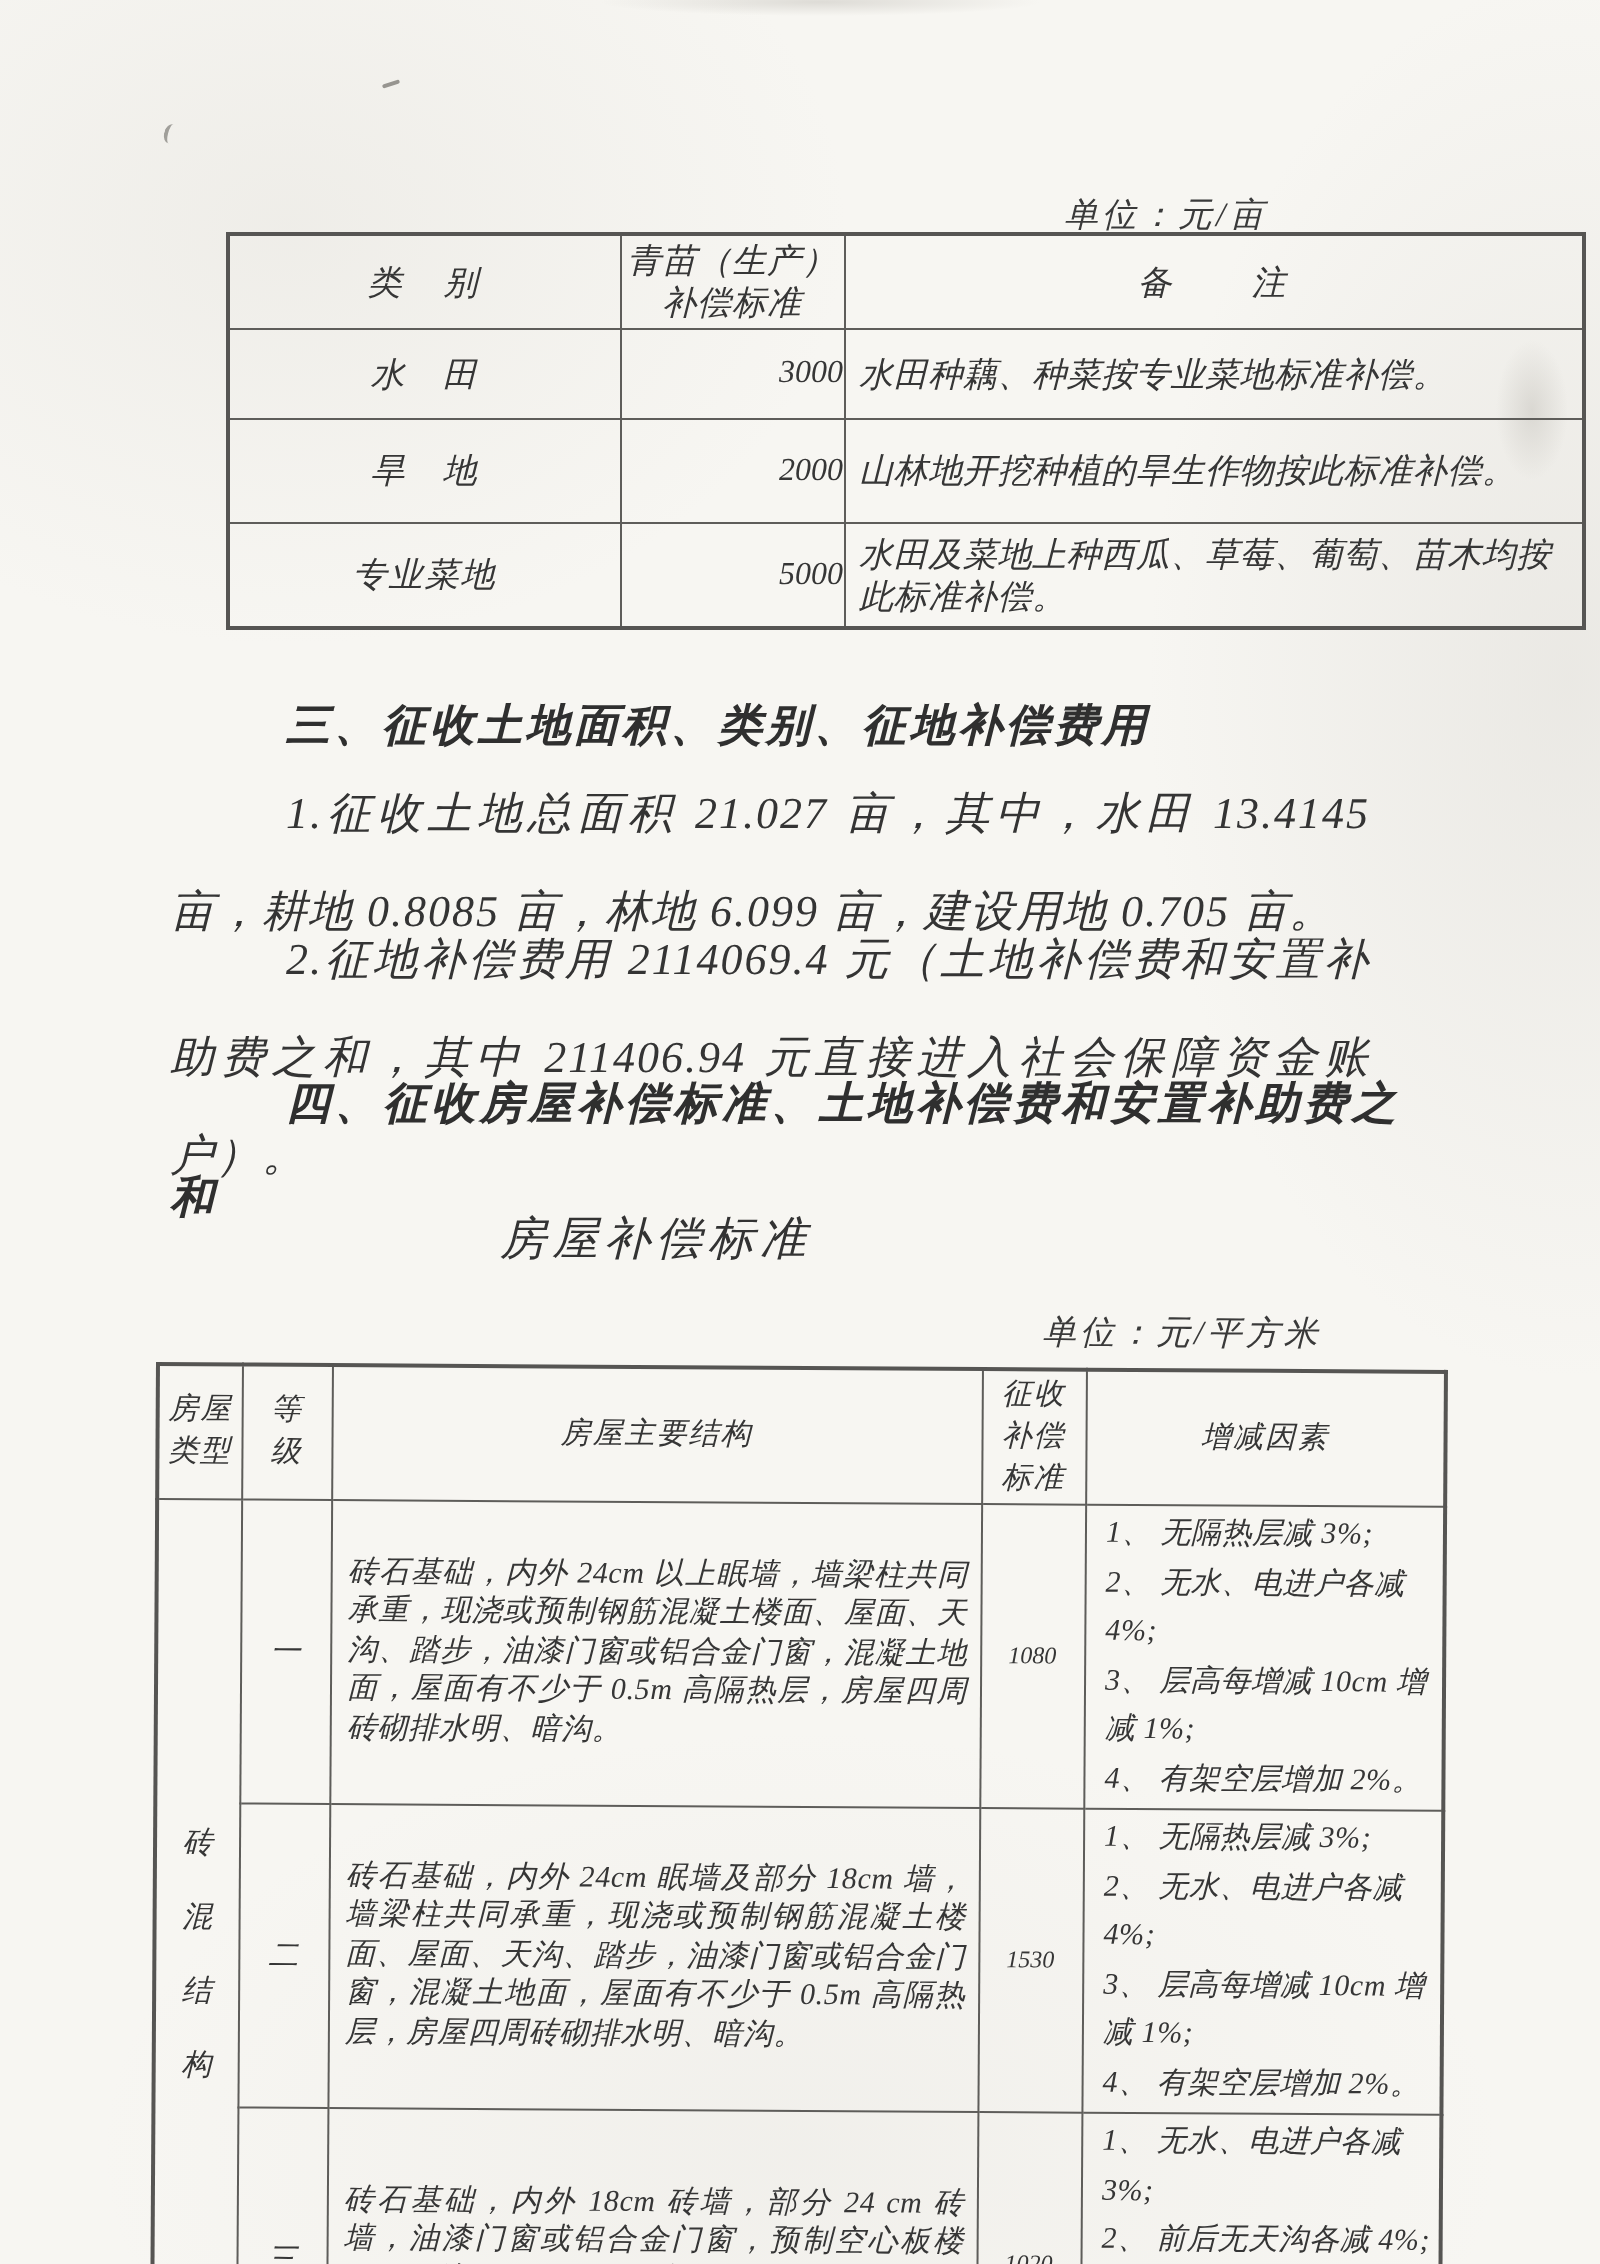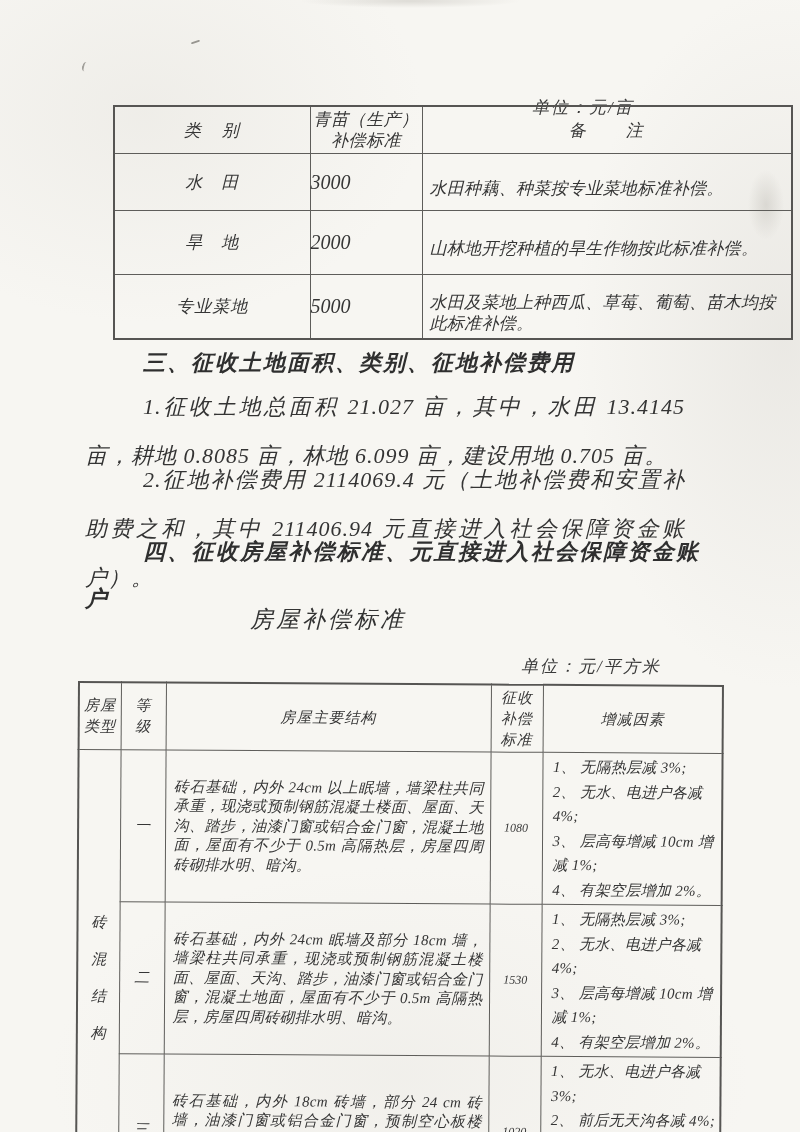--- a/index.html
+++ b/index.html
@@ -23,26 +23,26 @@
   .speck-4 { left:300px; top:-6px; width:220px; height:14px; background:radial-gradient(closest-side, rgba(190,187,180,.45), transparent); }
 
   .unit-label { position:absolute; font-size:17px; letter-spacing:2px; color:#3a3a3a; }
   .unit-1 { left:532px; top:96px; }
   .unit-2 { left:521px; top:655px; transform:rotate(0.3deg); }
 
   table { position:absolute; border-collapse:collapse; table-layout:fixed; color:#363636; }
   th, td { border:1px solid #5e5d5a; font-weight:normal; padding:0; }
 
   
-  .crop-table { left:113px; top:105px; width:680px; font-size:17px; border:2px solid #565553; }
+  .crop-table { left:113px; top:116px; width:680px; font-size:17px; border:2px solid #565553; }
   .crop-table th { height:46px; text-align:center; letter-spacing:2px; }
   .crop-table td { height:40px;margin-top:40px; }
   .crop-table .cat   { text-align:center; letter-spacing:1px; }
-  .crop-table .std   { text-align:left; font-size:20px; }
-  .crop-table .rem   { text-align:left; padding:14px 2px 2px 7px; line-height:21px; letter-spacing:0.3px; }
+  .crop-table .std   { text-align:right; font-size:16px; }
+  .crop-table .rem   { text-align:left; padding:2px 2px 2px 7px; line-height:21px; letter-spacing:0.3px; }
   .crop-table .row-tall td { height:47px; }
   .pre { white-space:pre-line; }
   .crop-table th.pre { line-height:21px; letter-spacing:0.5px; }
 
   
   .tb { position:absolute; left:85px; width:600px; margin:0; font-size:22px;
         line-height:49px; text-indent:58px; text-align:justify; letter-spacing:1px; color:#343434; }
   .tb.head { font-weight:bold; letter-spacing:2px; color:#2f2f2f; }
   .h3p { top:338px; }
   .p1  { top:382px; }
@@ -103,21 +103,21 @@
         <td class="cat">专业菜地</td>
         <td class="std">5000</td>
         <td class="rem">水田及菜地上种西瓜、草莓、葡萄、苗木均按此标准补偿。</td>
       </tr>
     </tbody>
   </table>
 
   <p class="tb head h3p">三、征收土地面积、类别、征地补偿费用</p>
   <p class="tb p1">1.征收土地总面积 21.027 亩，其中，水田 13.4145 亩，耕地 0.8085 亩，林地 6.099 亩，建设用地 0.705 亩。</p>
   <p class="tb p2">2.征地补偿费用 2114069.4 元（土地补偿费和安置补助费之和，其中 211406.94 元直接进入社会保障资金账户）。</p>
-  <p class="tb head h4p">四、征收房屋补偿标准、元直接进入社会保障资金账户</p>
+  <p class="tb head h4p">四、征收房屋补偿标准、土地补偿费和安置补助费之和</p>
 
   <div class="house-title">房屋补偿标准</div>
   <div class="unit-label unit-2">单位：元/平方米</div>
 
   <table class="house-table">
     <colgroup>
       <col style="width:42px">
         <col style="width:45px">
         <col style="width:325px">
         <col style="width:52px">

